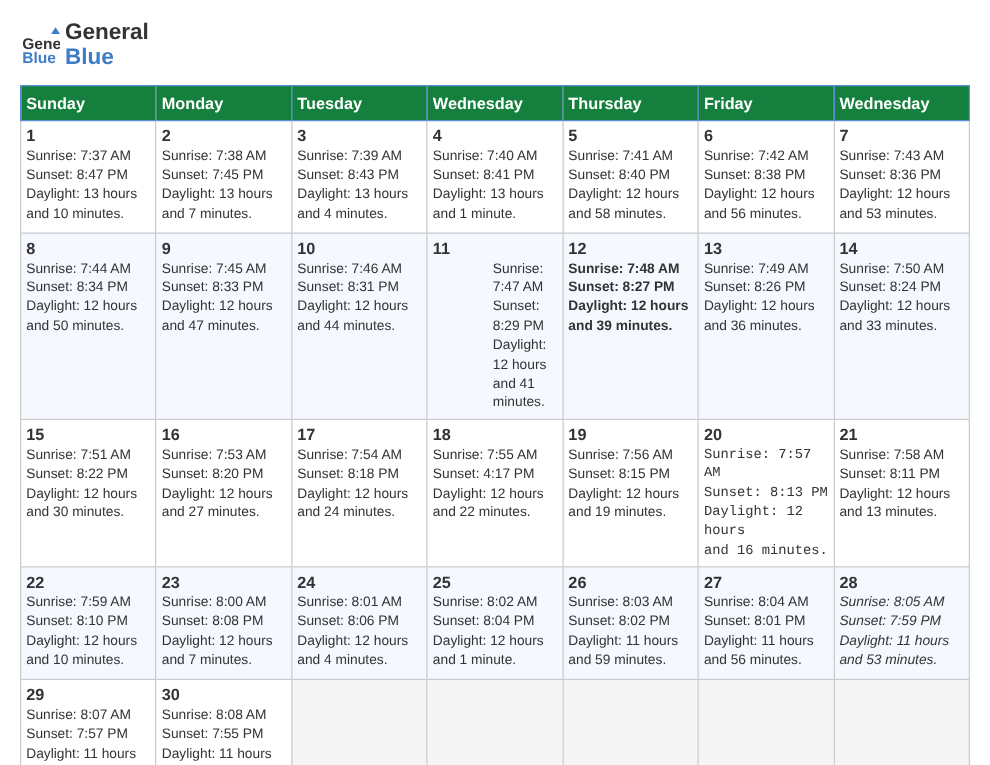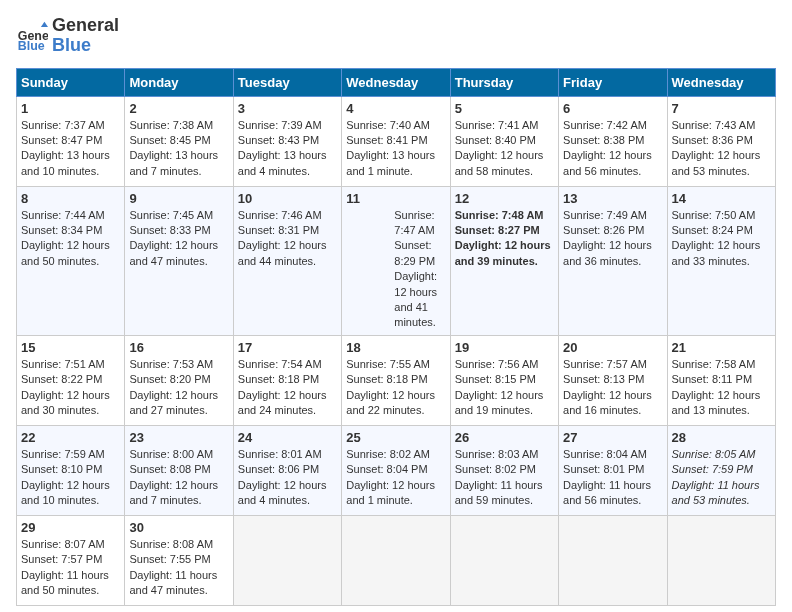--- a/index.html
+++ b/index.html
@@ -45,21 +45,21 @@
     .subtitle {
       font-size: 16px;
       color: #555;
     }
     table {
       width: 100%;
       border-collapse: collapse;
       table-layout: fixed;
     }
     thead tr th {
-      background-color: #0369a1;
+      background-color: #15803d;
       color: #fff;
       padding: 6px 4px;
       font-size: 13px;
       text-align: left;
       border: 1px solid #5a8fd4;
     }
     tbody tr td {
       vertical-align: top;
       padding: 4px 4px;
       font-size: 10px;
@@ -125,21 +125,21 @@
         <td>
           <span class="day-num">1</span>
           <div class="day-info" style="white-space: pre-line;">Sunrise: 7:37 AM
 Sunset: 8:47 PM
 Daylight: 13 hours
 and 10 minutes.</div>
         </td>
         <td>
           <span class="day-num">2</span>
           <div class="day-info" style="white-space: pre-line;">Sunrise: 7:38 AM
-Sunset: 8:45 PM
+Sunset: 7:45 PM
 Daylight: 13 hours
 and 7 minutes.</div>
         </td>
         <td>
           <span class="day-num">3</span>
           <div class="day-info" style="white-space: pre-line;">Sunrise: 7:39 AM
 Sunset: 8:43 PM
 Daylight: 13 hours
 and 4 minutes.</div>
         </td>
@@ -241,34 +241,34 @@
         <td>
           <span class="day-num">17</span>
           <div class="day-info" style="white-space: pre-line;">Sunrise: 7:54 AM
 Sunset: 8:18 PM
 Daylight: 12 hours
 and 24 minutes.</div>
         </td>
         <td>
           <span class="day-num">18</span>
           <div class="day-info" style="white-space: pre-line;">Sunrise: 7:55 AM
-Sunset: 8:18 PM
+Sunset: 4:17 PM
 Daylight: 12 hours
 and 22 minutes.</div>
         </td>
         <td>
           <span class="day-num">19</span>
           <div class="day-info" style="white-space: pre-line;">Sunrise: 7:56 AM
 Sunset: 8:15 PM
 Daylight: 12 hours
 and 19 minutes.</div>
         </td>
         <td>
           <span class="day-num">20</span>
-          <div class="day-info" style="white-space: pre-line;">Sunrise: 7:57 AM
+          <div class="day-info" style="white-space: pre-line; font-family: Liberation Mono, monospace;">Sunrise: 7:57 AM
 Sunset: 8:13 PM
 Daylight: 12 hours
 and 16 minutes.</div>
         </td>
         <td>
           <span class="day-num">21</span>
           <div class="day-info" style="white-space: pre-line;">Sunrise: 7:58 AM
 Sunset: 8:11 PM
 Daylight: 12 hours
 and 13 minutes.</div>

